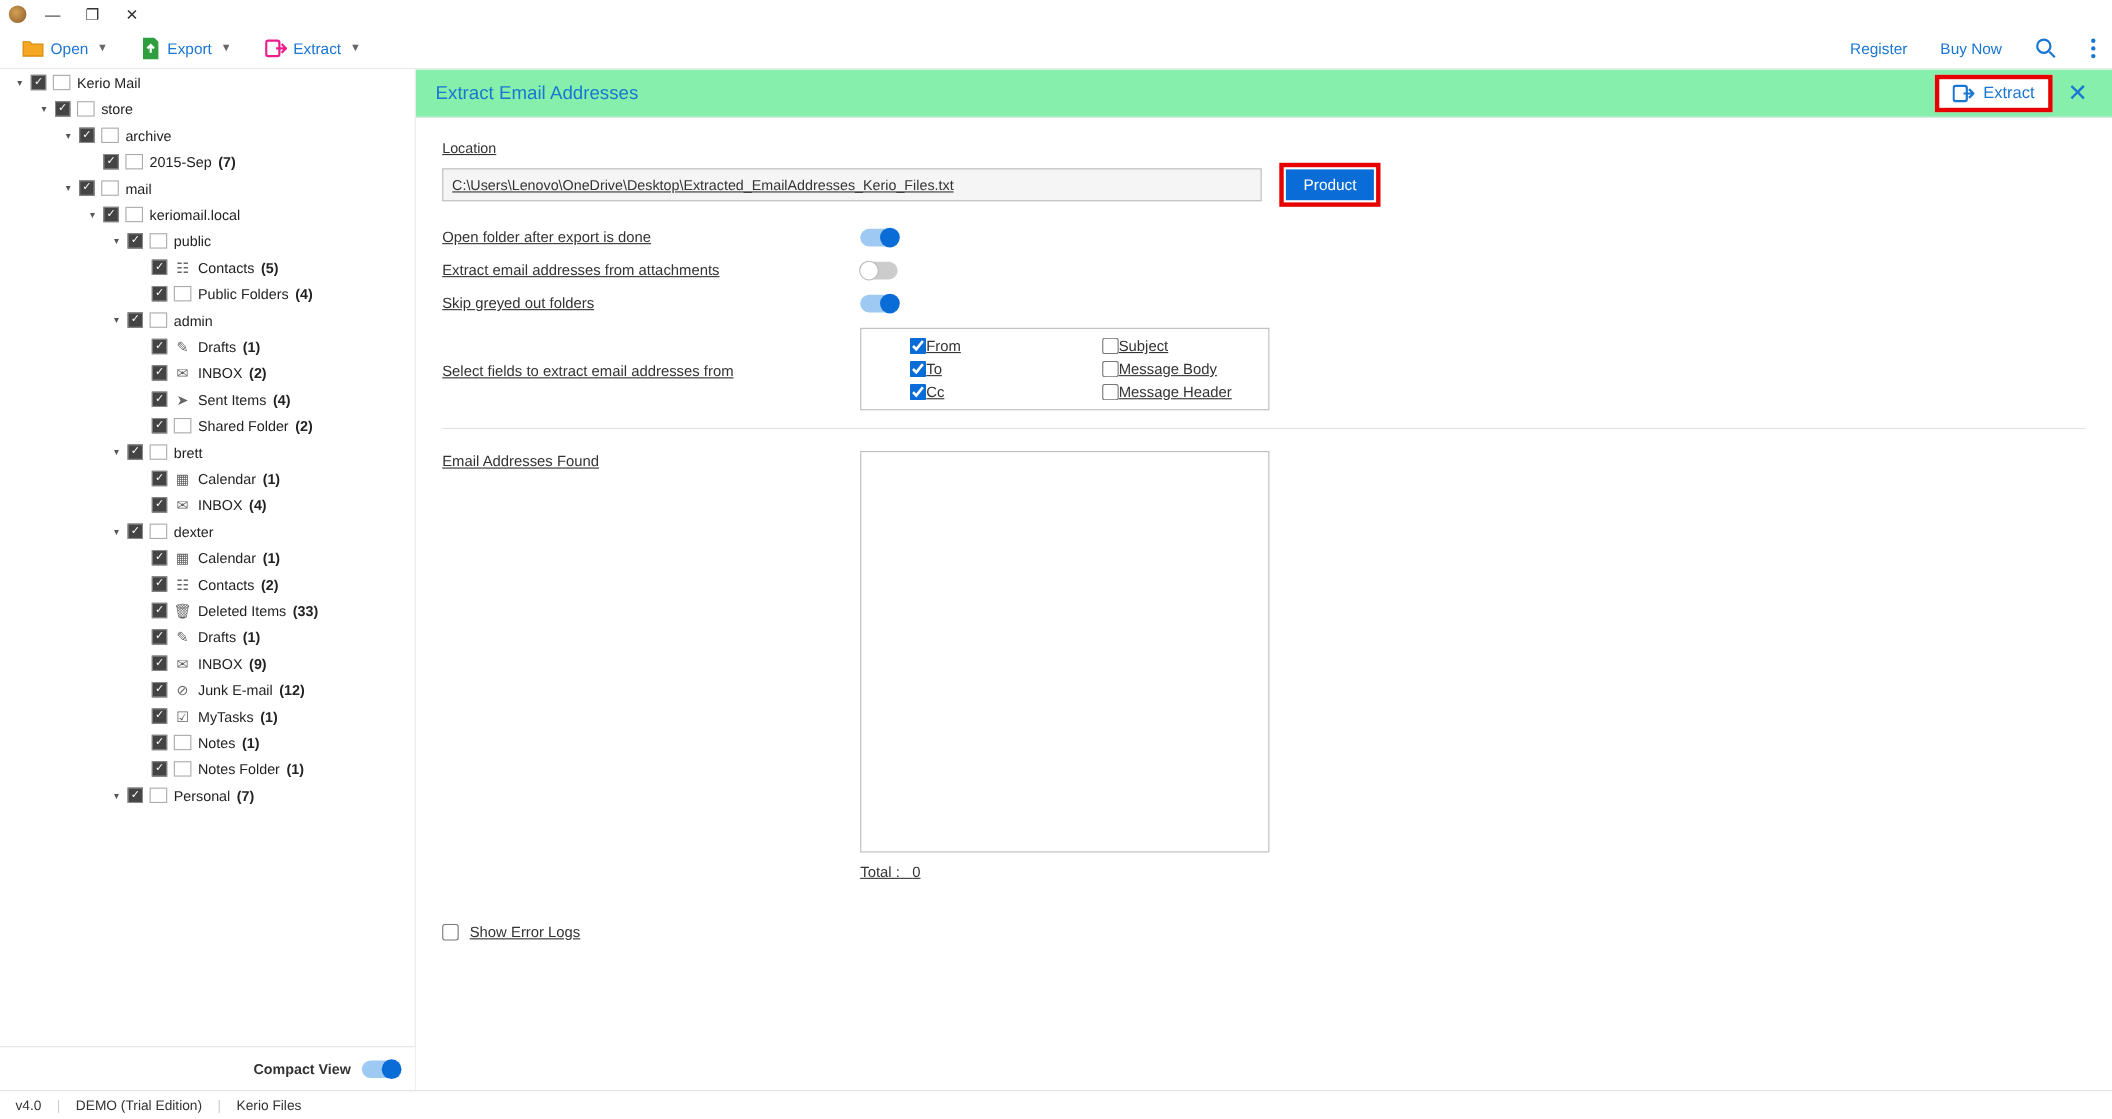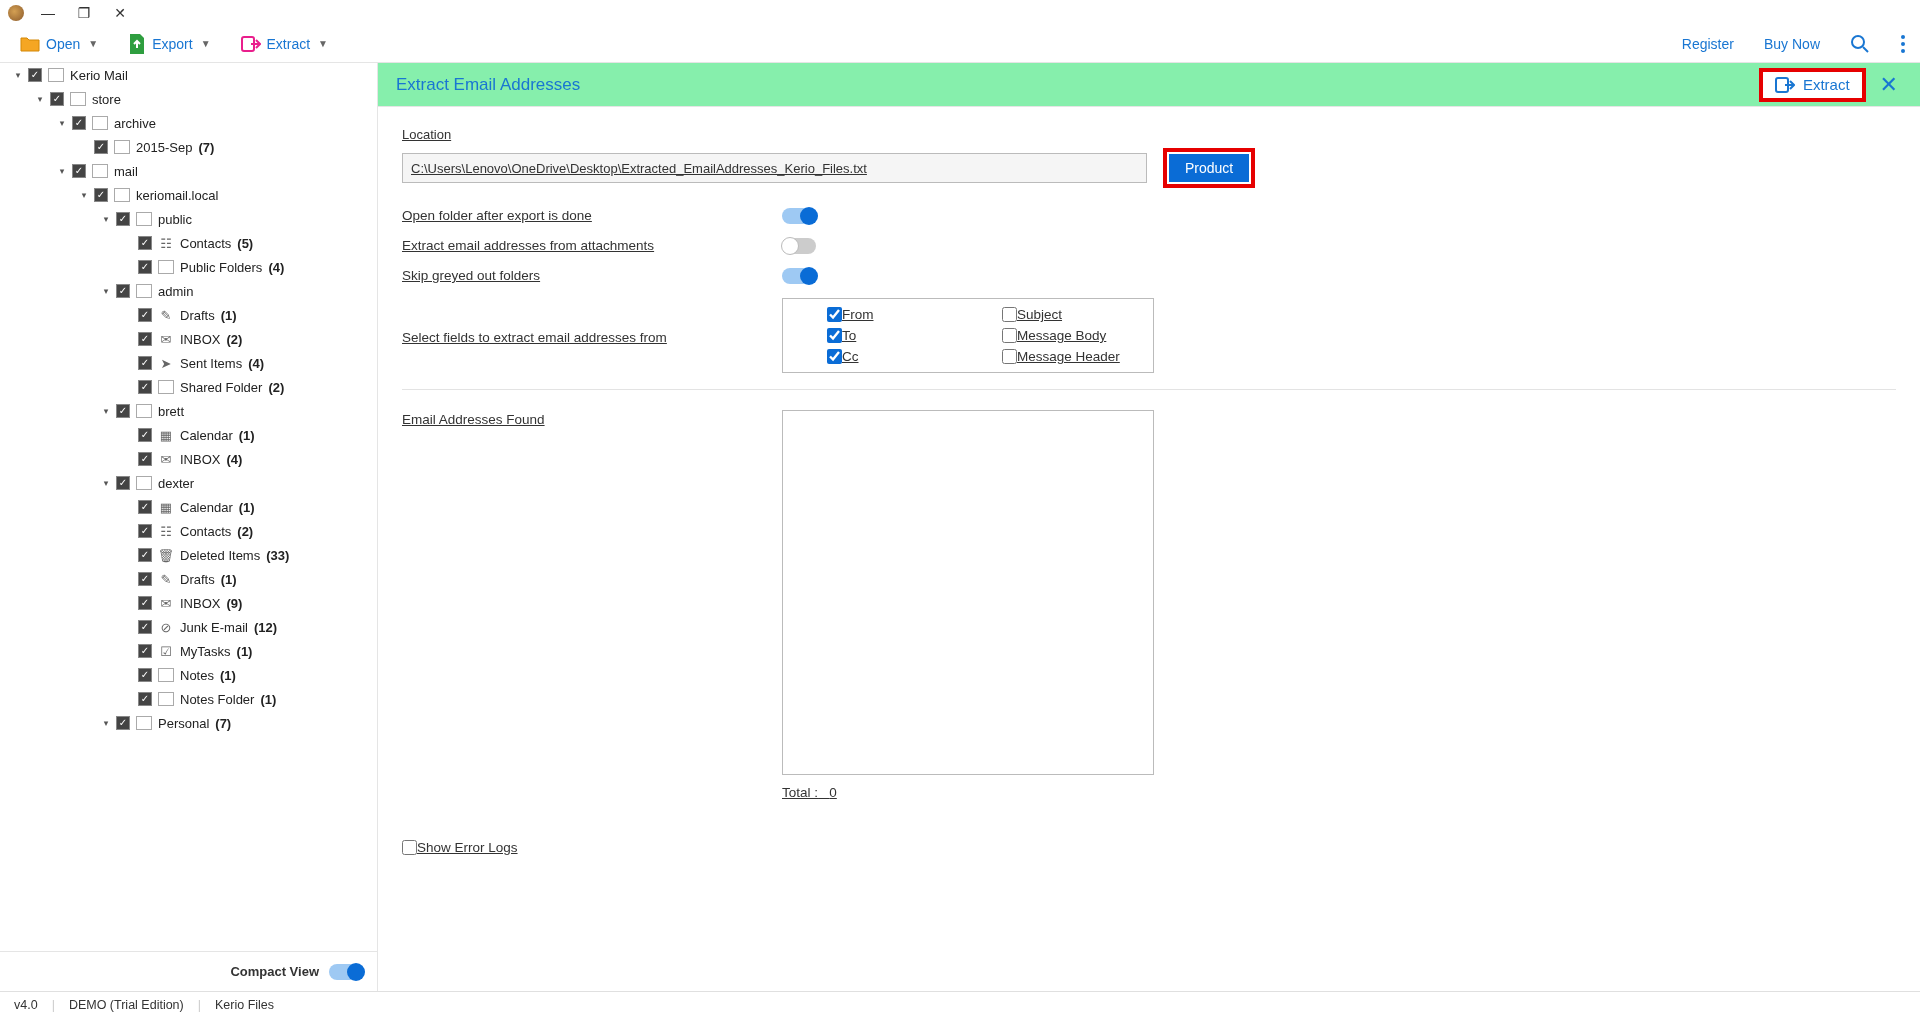--- a/index.html
+++ b/index.html
@@ -55,21 +55,21 @@
 .field-row { display: flex; align-items: flex-start; margin-bottom: 14px; }
 .field-row .lab { width: 380px; color: #333; font-size: 13.5px; }
 .fields-box { border: 1px solid #bbb; width: 372px; padding: 8px 10px; display: grid; grid-template-columns: 1fr 1fr; row-gap: 6px; }
 .fields-box label { display: flex; align-items: center; gap: 0; font-size: 13.5px; color: #333; cursor: pointer; margin-left: 34px; }
 .fields-box input[type=checkbox] { width: 15px; height: 15px; accent-color: #0a6cd6; }
 hr.sep { border: none; border-top: 1px solid #e3e3e3; margin: 14px 0 20px 0; }
 .found-row { display: flex; align-items: flex-start; }
 .found-row .lab { width: 380px; color: #333; font-size: 13.5px; padding-top: 2px; }
 .found-box { width: 372px; height: 365px; border: 1px solid #bbb; background: #fff; }
 .total-row { margin-left: 380px; margin-top: 10px; font-size: 13.5px; color: #333; }
-.errorlog { display: flex; align-items: center; margin-top: 40px; font-size: 13.5px; color: #333; }
+.errorlog { display: flex; align-items: center; gap: 10px; margin-top: 40px; font-size: 13.5px; color: #333; }
 .errorlog input { width: 15px; height: 15px; }
 .statusbar { height: 26px; border-top: 1px solid #e0e0e0; background: #fff; display: flex; align-items: center; padding: 0 14px; font-size: 12.5px; color: #333; }
 .statusbar .sep { color: #ccc; margin: 0 14px; }
 svg { display: block; }
 </style>
 </head>
 <body>
 
 <div class="titlebar">
   <span class="app-icon"></span>

